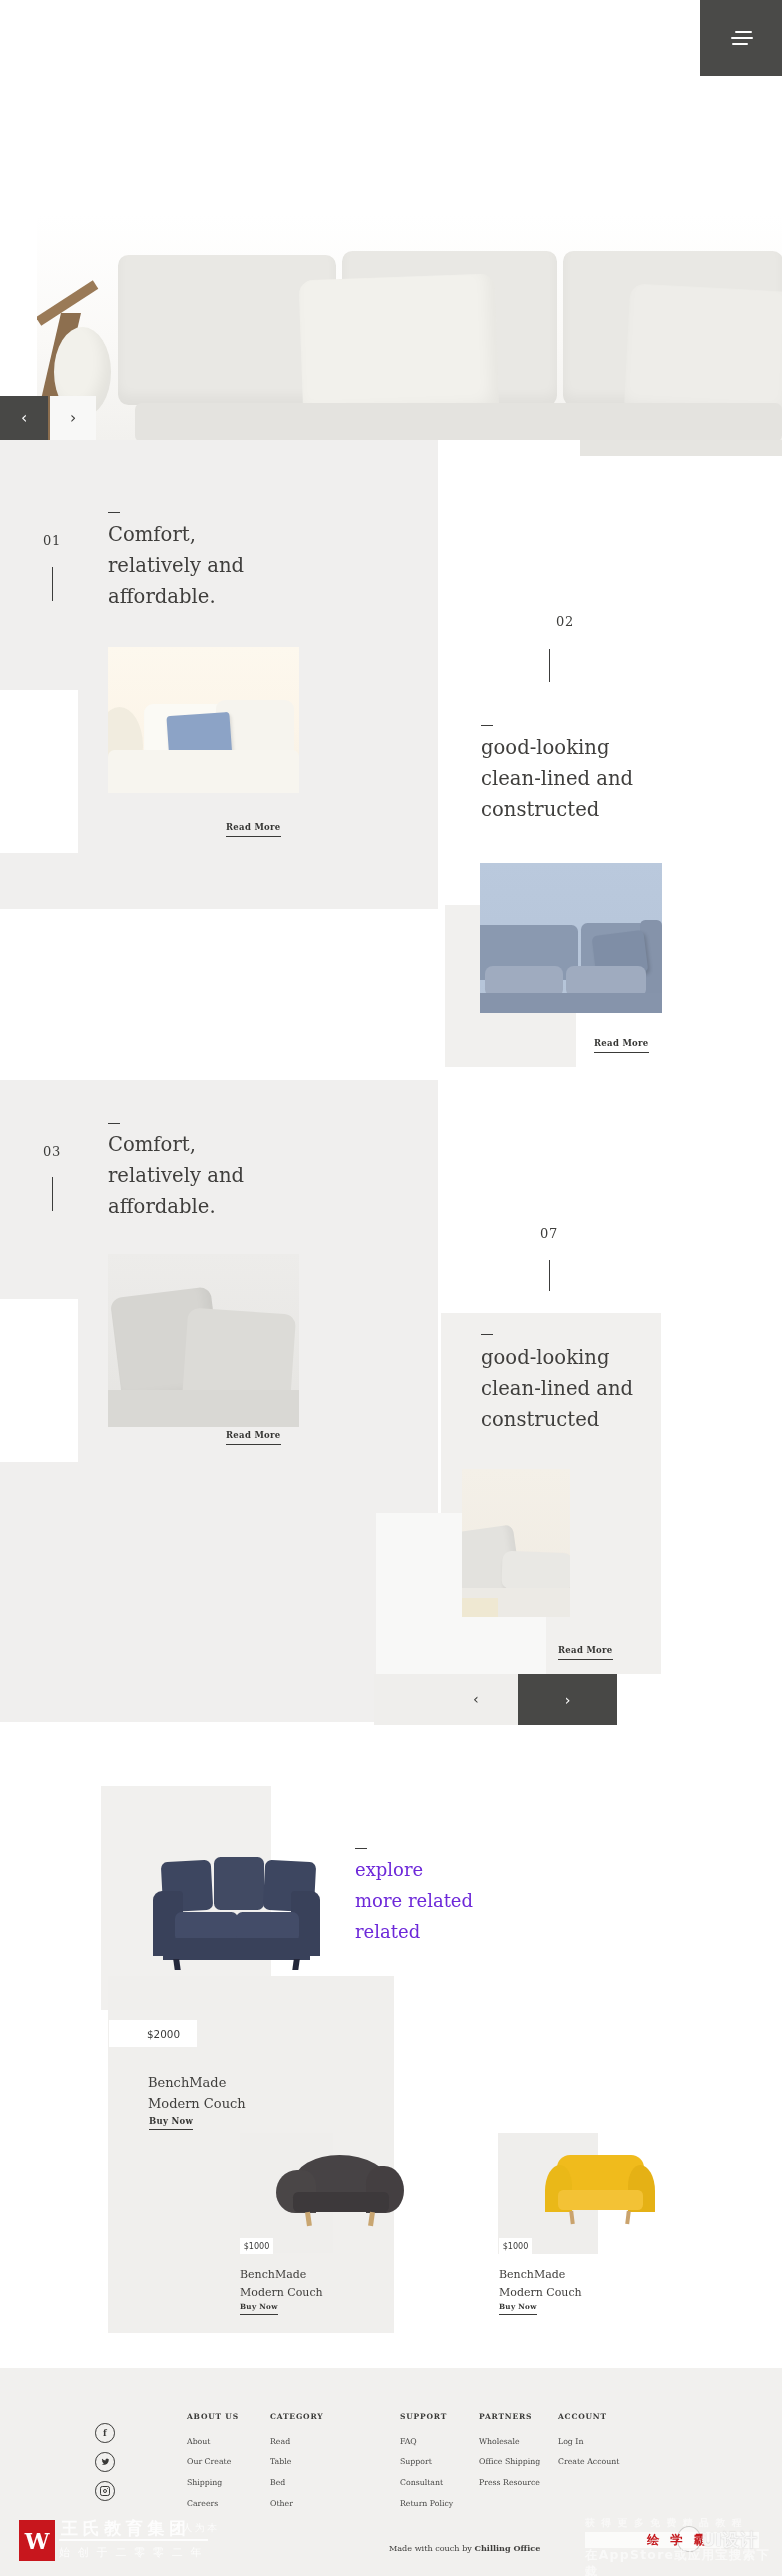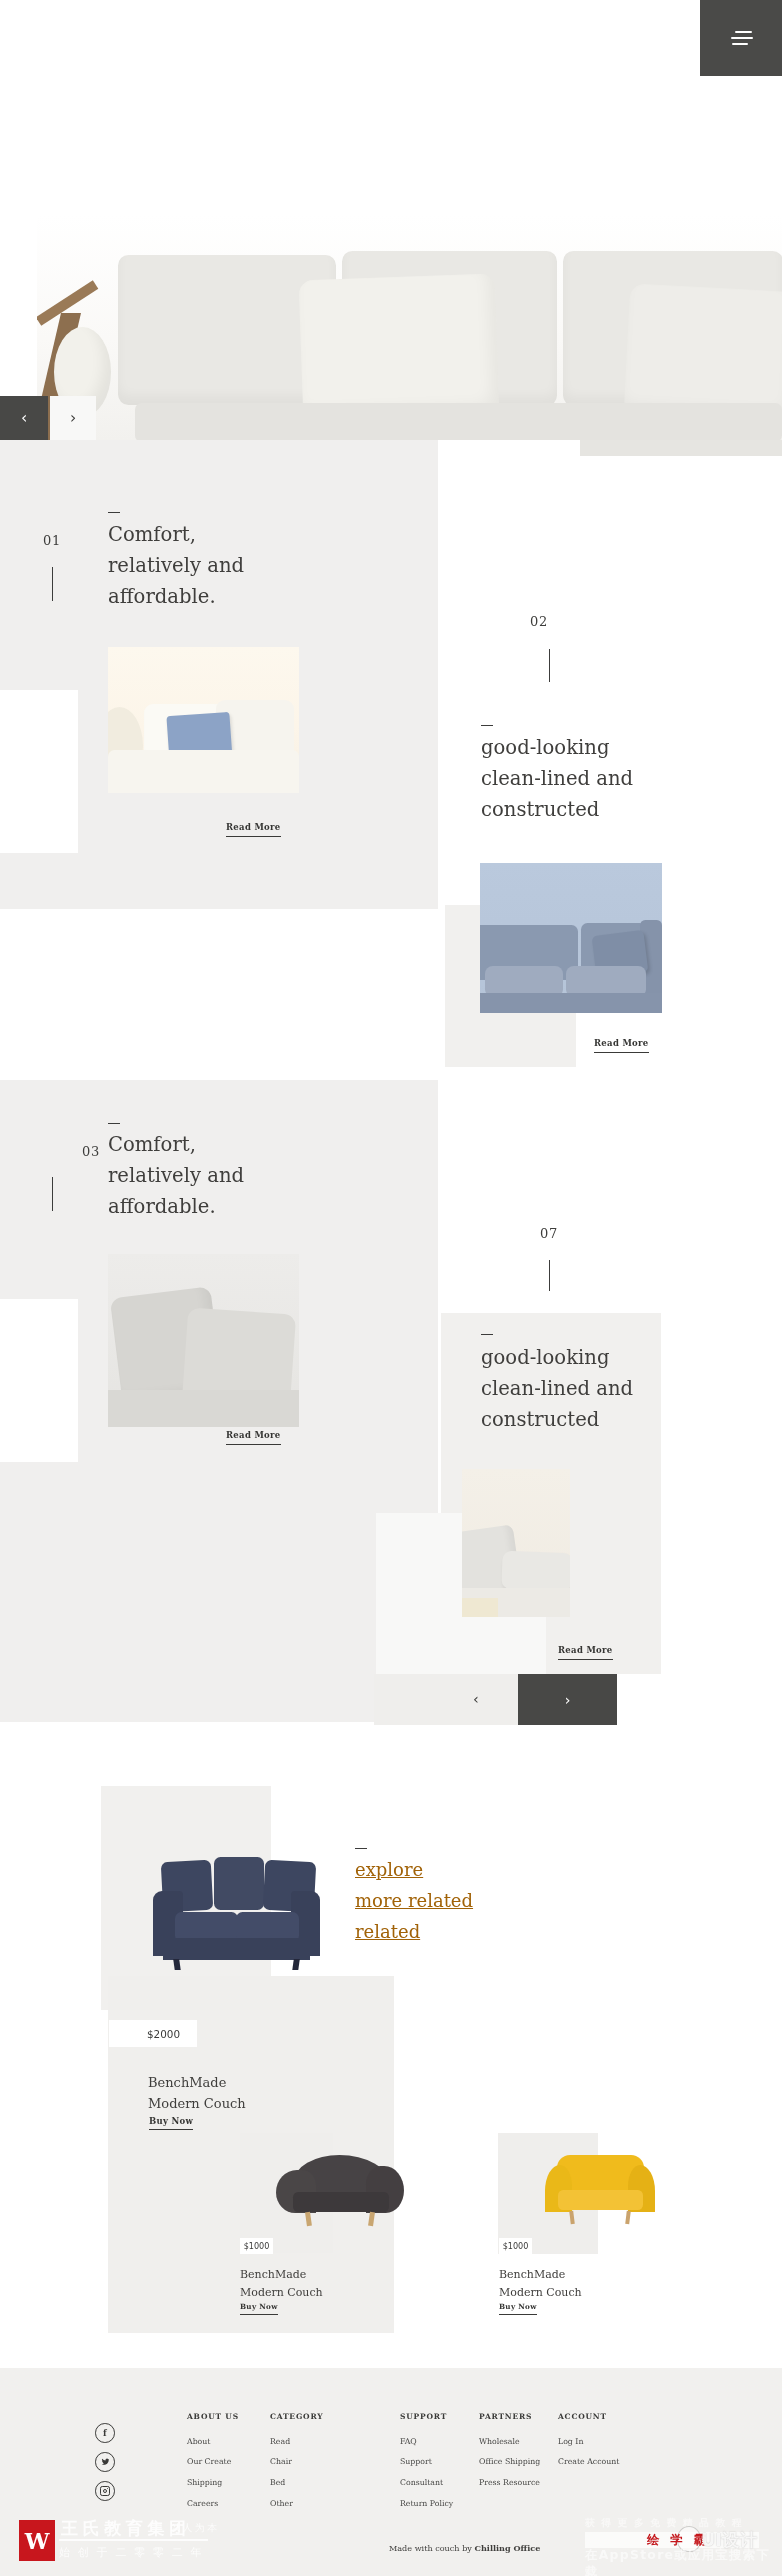--- a/index.html
+++ b/index.html
@@ -35,21 +35,21 @@
   .num{font-size:13px;color:#3d3d3b;letter-spacing:0.7px;}
   .vline{width:1.3px;background:#3c3c3b;}
   .dash{width:11.7px;height:1.3px;background:#3c3c3b;}
   .h-feature{font-size:19.6px;line-height:31px;color:#3f3e3c;}
   .read-more{display:inline-block;font-size:8.5px;font-weight:bold;color:#353533;letter-spacing:0.3px;
              padding-bottom:3.9px;border-bottom:1.3px solid #3a3a38;cursor:pointer;}
   .img{overflow:hidden;}
   
   .ph{position:absolute;}
   
-  .h-explore{font-size:18px;line-height:31px;color:#a16207;text-decoration:underline;}
+  .h-explore{font-size:18px;line-height:31px;color:#6d28d9;}
   .price-card{background:#ffffff;display:flex;align-items:center;}
   .price{font-family:"DejaVu Sans",sans-serif;color:#3b3b3a;}
   .p-name{color:#3f3e3c;}
   .buy{display:inline-block;font-weight:bold;color:#353533;padding-bottom:3.3px;
        border-bottom:1.3px solid #3a3a38;cursor:pointer;letter-spacing:0.3px;}
   
   .footer-bg{left:0;top:2368px;width:782px;height:208px;background:#f1f0ee;}
   .soc{left:95px;width:17.6px;height:17.6px;border:1px solid #3a3a38;border-radius:50%;
        display:flex;align-items:center;justify-content:center;color:#3a3a38;cursor:pointer;background:transparent;}
   .fcol{top:2412px;font-size:7.8px;}
@@ -117,41 +117,41 @@
   <div class="abs" style="left:0;top:690px;width:78px;height:163px;background:#ffffff;"></div>
   <div class="abs img" style="left:108px;top:647px;width:191px;height:146px;background:linear-gradient(180deg,#fdf8ee 0%,#fcf5e9 55%,#f6efe3 100%);">
     <div class="ph" style="left:36px;top:57px;width:85px;height:62px;background:#fbfaf5;border-radius:9px;box-shadow:inset -5.2px -6.5px 9px rgba(0,0,0,.05);"></div>
     <div class="ph" style="left:108px;top:53px;width:78px;height:65px;background:#f6f4ee;border-radius:9px;"></div>
     <div class="ph" style="left:-11.7px;top:60px;width:47px;height:78px;background:#f1ecdf;border-radius:50%;"></div>
     <div class="ph" style="left:60px;top:67px;width:63px;height:48px;background:#8ca3c6;border-radius:3.9px;transform:rotate(-4deg);box-shadow:1.3px 2.6px 3.9px rgba(0,0,0,.12);"></div>
     <div class="ph" style="left:0;top:103px;width:191px;height:43px;background:#f7f5ef;border-radius:6.5px 6.5px 0 0;"></div>
   </div>
   <span class="abs read-more" style="left:226px;top:822px;">Read More</span>
 
-  <div class="abs num" style="left:530px;top:614px;">02</div>
+  <div class="abs num" style="left:556px;top:614px;">02</div>
   <div class="abs vline" style="left:549px;top:649px;height:33px;"></div>
   <div class="abs panel" style="left:445px;top:905px;width:131px;height:162px;"></div>
   <div class="abs dash" style="left:481px;top:725px;"></div>
   <div class="abs h-feature" style="left:481px;top:732px;width:222px;">
     <div>good-looking</div>
     <div>clean-lined and</div>
     <div>constructed</div>
   </div>
   <div class="abs img" style="left:480px;top:863px;width:182px;height:150px;background:linear-gradient(180deg,#bac9dd 0%,#b5c4d8 100%);">
     <div class="ph" style="left:-13px;top:62px;width:111px;height:55px;background:#8a99b0;border-radius:6.5px;"></div>
     <div class="ph" style="left:101px;top:60px;width:65px;height:57px;background:#8a99b0;border-radius:6.5px;"></div>
     <div class="ph" style="left:160px;top:57px;width:21.5px;height:78px;background:#8593aa;border-radius:5.2px 5.2px 0 0;"></div>
     <div class="ph" style="left:114px;top:70px;width:52px;height:42px;background:#7f8ea6;border-radius:5.2px;transform:rotate(-7deg);box-shadow:2px 2.6px 3.9px rgba(0,0,0,.15);"></div>
     <div class="ph" style="left:5.2px;top:103px;width:78px;height:31px;background:#9fabbf;border-radius:7.8px;"></div>
     <div class="ph" style="left:86px;top:103px;width:80px;height:31px;background:#9fabbf;border-radius:7.8px;"></div>
     <div class="ph" style="left:0;top:130px;width:182px;height:19.6px;background:#8694ab;"></div>
   </div>
   <span class="abs read-more" style="left:594px;top:1038px;">Read More</span>
 
-  <div class="abs num" style="left:43px;top:1144px;margin-left:39px;">03</div>
+  <div class="abs num" style="left:43px;top:1144px;">03</div>
   <div class="abs vline" style="left:52px;top:1177px;height:34px;"></div>
   <div class="abs dash" style="left:108px;top:1123px;"></div>
   <div class="abs h-feature" style="left:108px;top:1129px;width:222px;">
     <div>Comfort,</div>
     <div>relatively and</div>
     <div>affordable.</div>
   </div>
   <div class="abs" style="left:0;top:1299px;width:78px;height:163px;background:#ffffff;"></div>
   <div class="abs img" style="left:108px;top:1254px;width:191px;height:173px;background:linear-gradient(180deg,#edecea 0%,#e5e4e1 100%);">
     <div class="ph" style="left:7.8px;top:38px;width:101px;height:108px;background:#d6d5d1;border-radius:11.7px;transform:rotate(-7deg);box-shadow:inset -6.5px -7.8px 10.4px rgba(0,0,0,.05);"></div>
@@ -273,21 +273,21 @@
   <div class="abs fcol" style="left:187px;">
     <div class="t">ABOUT US</div>
     <div class="l">About</div>
     <div class="l">Our Create</div>
     <div class="l">Shipping</div>
     <div class="l">Careers</div>
   </div>
   <div class="abs fcol" style="left:270px;">
     <div class="t">CATEGORY</div>
     <div class="l">Read</div>
-    <div class="l">Chair</div>
+    <div class="l">Table</div>
     <div class="l">Bed</div>
     <div class="l">Other</div>
   </div>
   <div class="abs fcol" style="left:400px;">
     <div class="t">SUPPORT</div>
     <div class="l">FAQ</div>
     <div class="l">Support</div>
     <div class="l">Consultant</div>
     <div class="l">Return Policy</div>
   </div>

